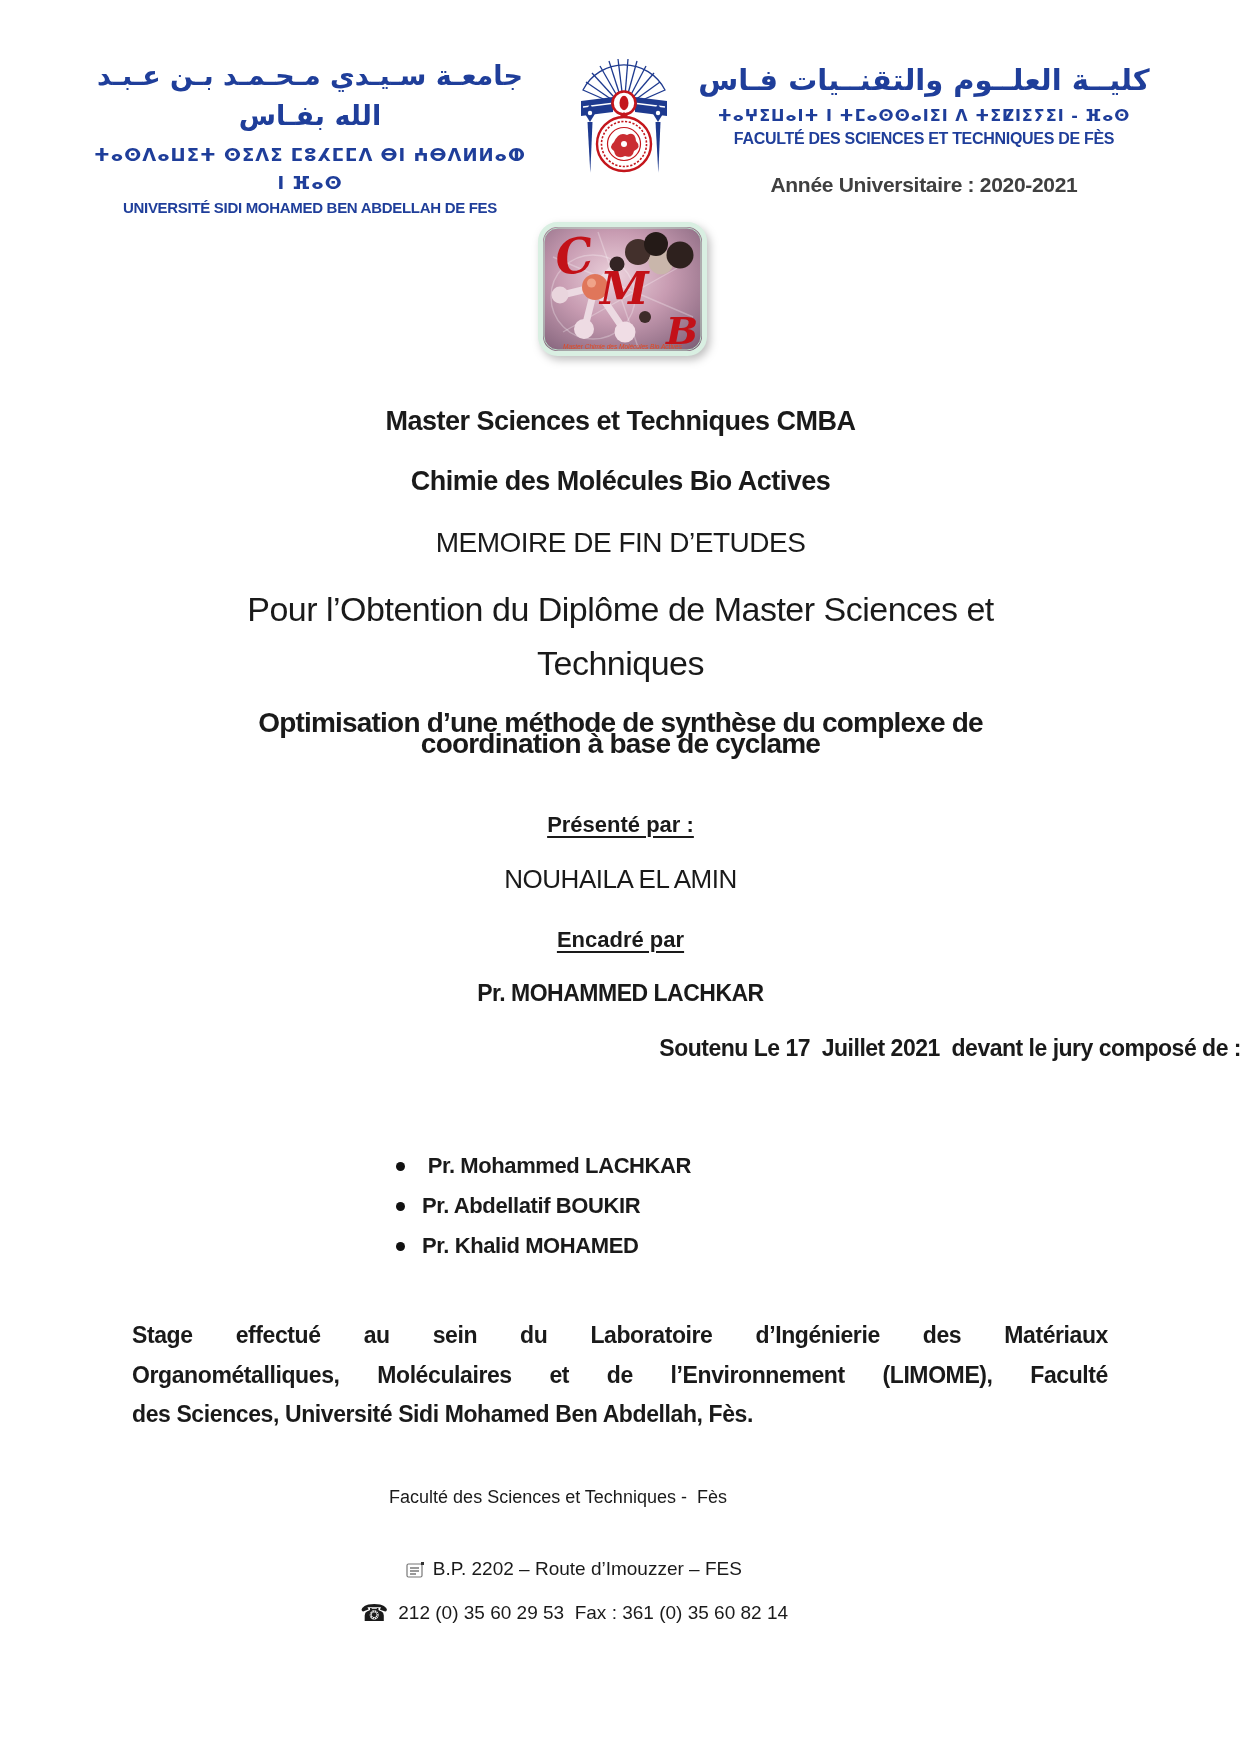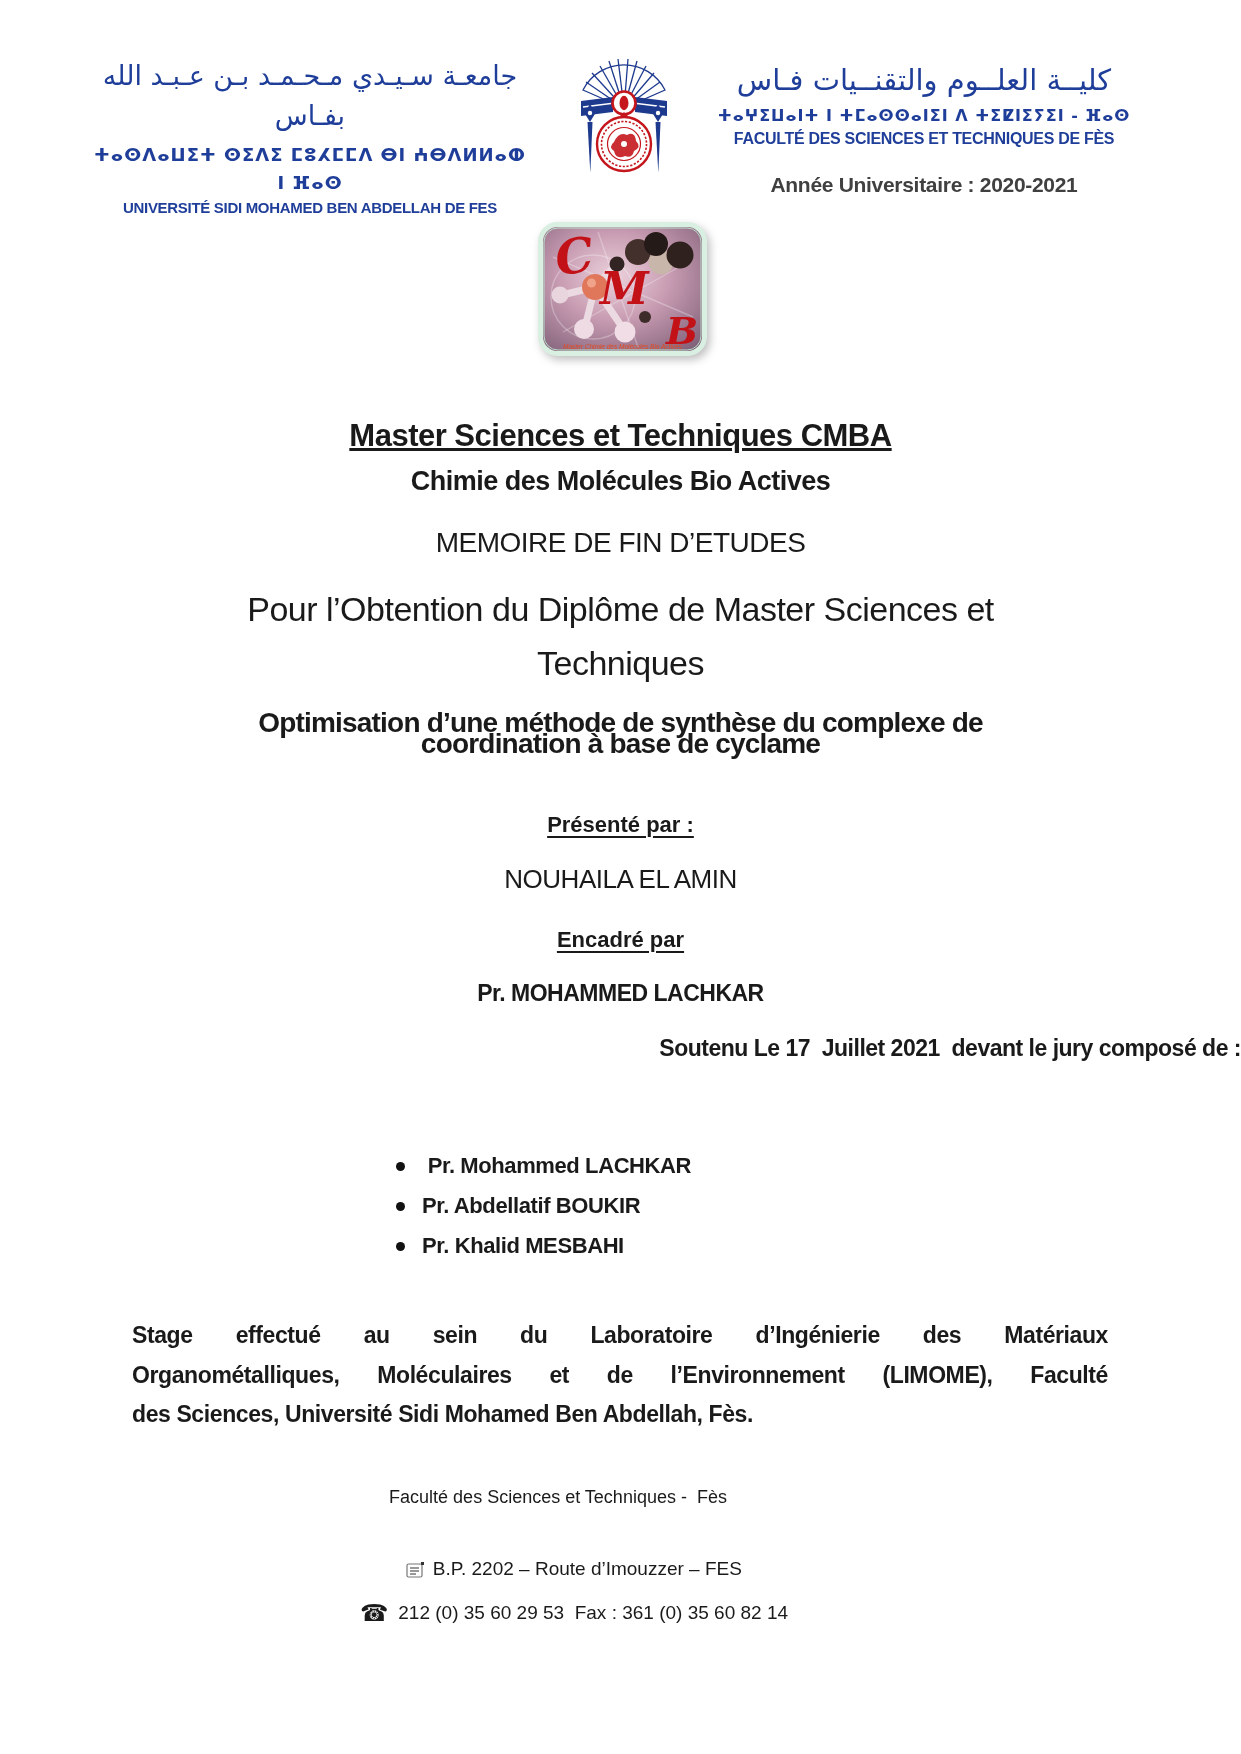--- a/index.html
+++ b/index.html
@@ -4,36 +4,36 @@
 <style>
   html,body{margin:0;padding:0;background:#888;}
   .page{
     position:relative;width:1241px;height:1754px;background:#ffffff;
     margin:0 auto;overflow:hidden;
     font-family:"Liberation Sans","DejaVu Sans",sans-serif;color:#1a1a1a;
   }
   
   .hdr-left{position:absolute;left:88px;top:56px;width:444px;text-align:center;color:#1f3e9a;}
   .hdr-right{position:absolute;left:688px;top:60px;width:472px;text-align:center;color:#1f3e9a;}
-  .arabic{font-family:"DejaVu Sans",sans-serif;direction:rtl;font-weight:normal;}
+  .arabic{font-family:"DejaVu Sans",sans-serif;direction:rtl;font-weight:bold;}
   .hdr-left .arabic{font-size:27px;line-height:40px;}
   .hdr-right .arabic{font-size:29px;line-height:40px;}
   .tifinagh{font-family:"DejaVu Sans",sans-serif;letter-spacing:1px;font-weight:bold;}
   .hdr-left .tifinagh{font-size:18px;line-height:28px;margin-top:5px;}
   .hdr-right .tifinagh{font-size:16px;line-height:24px;margin-top:4px;}
   .hdr-fr{font-weight:bold;letter-spacing:-0.3px;}
   .hdr-left .hdr-fr{font-size:15px;line-height:22px;}
   .hdr-right .hdr-fr{font-size:16px;line-height:22px;}
   .year-line{margin-top:22px;color:#404040;font-weight:bold;font-size:21px;line-height:26px;letter-spacing:-0.3px;}
   .emblem{position:absolute;left:576px;top:46px;width:96px;height:132px;}
   
   .cmb{position:absolute;left:538px;top:222px;width:169px;height:134px;filter:drop-shadow(3px 4px 4px rgba(0,0,0,0.25));}
   
   .cline{position:absolute;left:0;right:0;text-align:center;white-space:pre;}
-  .t-master1{top:418px;font-size:31px;font-weight:bold;letter-spacing:-0.5px;text-decoration:underline;}
+  .t-master1{top:406px;font-size:27px;font-weight:bold;letter-spacing:-0.5px;}
   .t-master2{top:466px;font-size:27px;font-weight:bold;letter-spacing:-0.5px;}
   .t-memoire{top:527px;font-size:28px;letter-spacing:-0.5px;}
   .t-pour{top:590px;font-size:34px;letter-spacing:-0.5px;}
   .t-tech{top:644px;font-size:34px;letter-spacing:-0.5px;}
   .t-subj1{top:707px;font-size:28px;font-weight:bold;letter-spacing:-0.8px;}
   .t-subj2{top:728px;font-size:28px;font-weight:bold;letter-spacing:-0.8px;}
   .t-presente{top:812px;font-size:22px;font-weight:bold;}
   .t-presente span,.t-encadre span{text-decoration:underline;text-decoration-thickness:2px;text-underline-offset:4px;}
   .t-nouhaila{top:864px;font-size:26px;font-weight:normal;letter-spacing:-0.5px;}
   .t-encadre{top:927px;font-size:22px;font-weight:bold;}
@@ -179,21 +179,21 @@
     <li>
       <span class="dot"></span>
       <span> Pr. Mohammed LACHKAR</span>
     </li>
     <li>
       <span class="dot"></span>
       <span>Pr. Abdellatif BOUKIR</span>
     </li>
     <li>
       <span class="dot"></span>
-      <span>Pr. Khalid MESBAHI</span>
+      <span>Pr. Khalid MOHAMED</span>
     </li>
   </ul>
 
   <div class="stage">
     <div class="just">Stage effectué au sein du Laboratoire d’Ingénierie des Matériaux</div>
     <div class="just">Organométalliques, Moléculaires et de l’Environnement (LIMOME), Faculté</div>
     <div class="last">des Sciences, Université Sidi Mohamed Ben Abdellah, Fès.</div>
   </div>
 
   <div class="footer">

